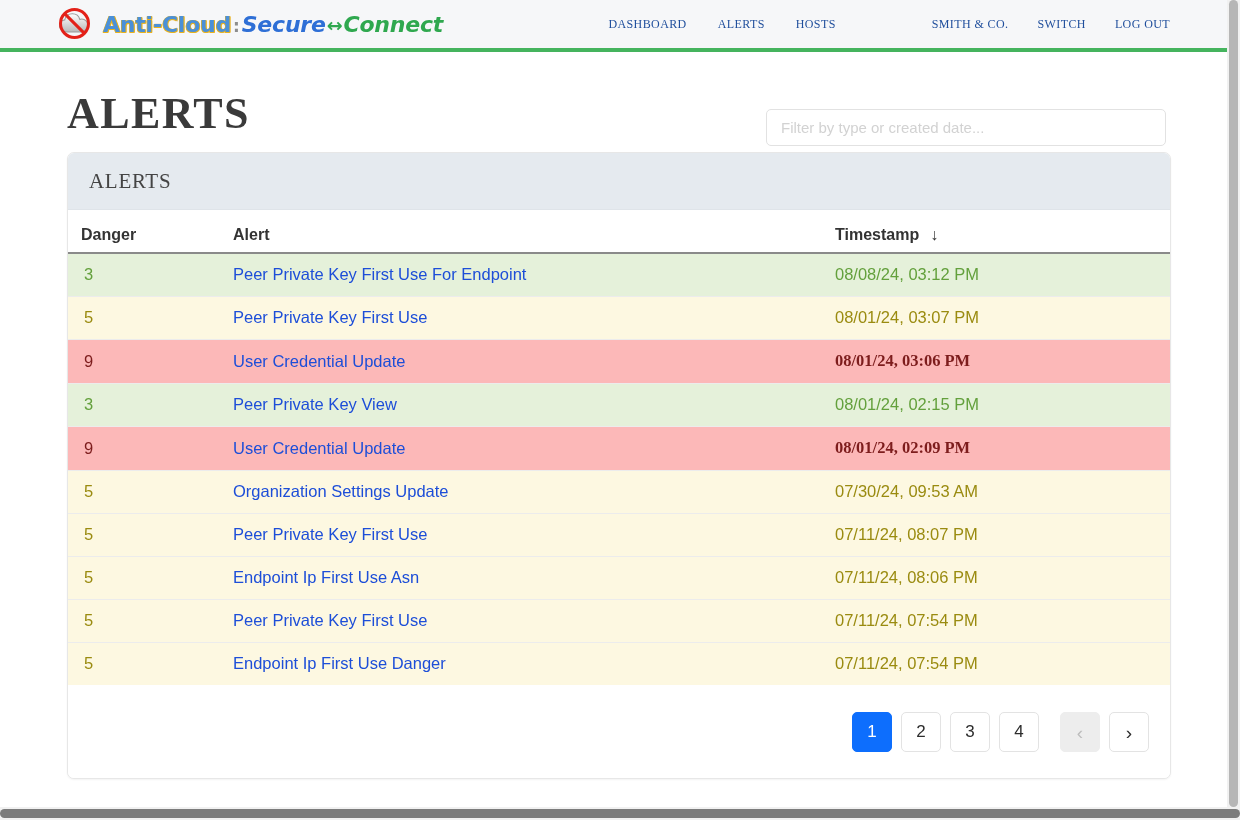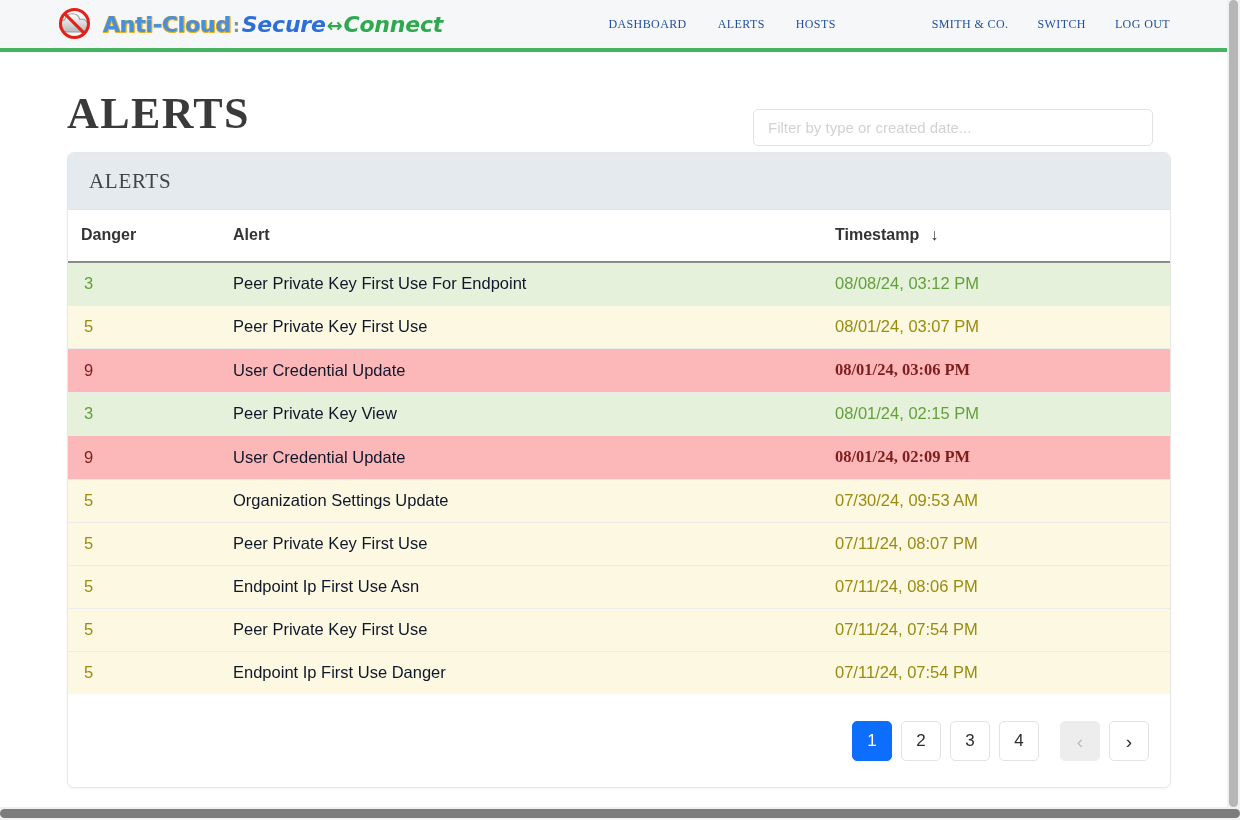--- a/index.html
+++ b/index.html
@@ -109,21 +109,21 @@
     left: 11px; top: 36px;
     font-family: "Liberation Serif", serif;
     font-size: 44px;
     letter-spacing: 1.4px;
     color: #3a3a3a;
     line-height: 1;
     margin: 0;
   }
   .filter-input {
     position: absolute;
-    right: 18px; top: 53px;
+    right: 5px; top: 53px;
     width: 400px; height: 37px;
     padding: 0 14px;
     border: 1px solid #e2e2e2;
     border-radius: 5px;
     background: #fff;
     font-family: "Liberation Sans", sans-serif;
     font-size: 15px;
     color: #555;
     outline: none;
   }
@@ -153,38 +153,38 @@
     color: #444;
   }
 
   table { border-collapse: collapse; width: 100%; }
   thead th {
     text-align: left;
     font-family: "Liberation Sans", sans-serif;
     font-size: 16px;
     font-weight: bold;
     color: #333;
-    padding: 16px 0 17px 0;
+    padding: 16px 0 8px 0;
     border-bottom: 2px solid #8a8a8a;
     background: #fff;
   }
   th.c-danger { width: 165px; padding-left: 13px; }
   th.c-alert  { width: 590px; }
   th.c-time   { padding-left: 12px; }
   .sort-arrow { font-size: 16px; padding-left: 11px; color: #333; }
 
   tbody td {
     font-family: "Liberation Sans", sans-serif;
     font-size: 16.5px;
     padding: 11px 0 12px 0;
     border-bottom: 1px solid #ececec;
     white-space: nowrap;
   }
   td.c-danger { padding-left: 16px; }
-  td.c-alert a { text-decoration: none; color: #0f172a; }
+  td.c-alert a { text-decoration: none; color: #1d4ed8; }
   td.c-time { padding-left: 12px; }
 
   tr.lvl-low  { background: #e5f1da; }
   tr.lvl-low  td.c-danger, tr.lvl-low  td.c-time { color: #63a03c; }
   tr.lvl-med  { background: #fdf8e1; }
   tr.lvl-med  td.c-danger, tr.lvl-med  td.c-time { color: #9a8b10; }
   tr.lvl-high { background: #fcb8b8; }
   tr.lvl-high td.c-danger, tr.lvl-high td.c-time { color: #7d1d1d; }
   tr.lvl-high td.c-time { font-weight: 600; font-family: Liberation Serif, serif; }
   tbody tr:last-child td { border-bottom: none; }

